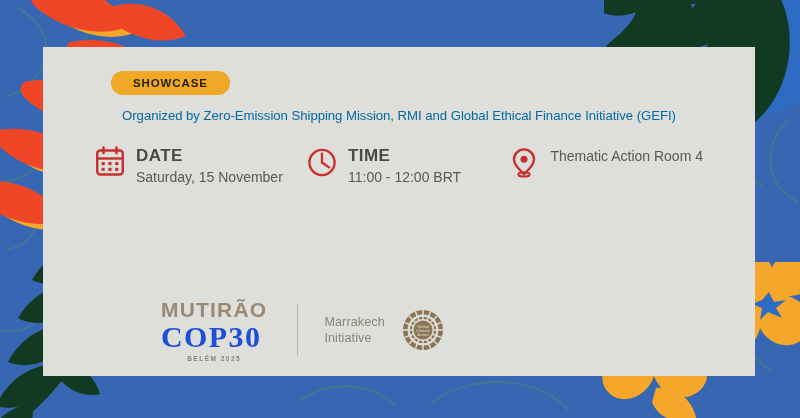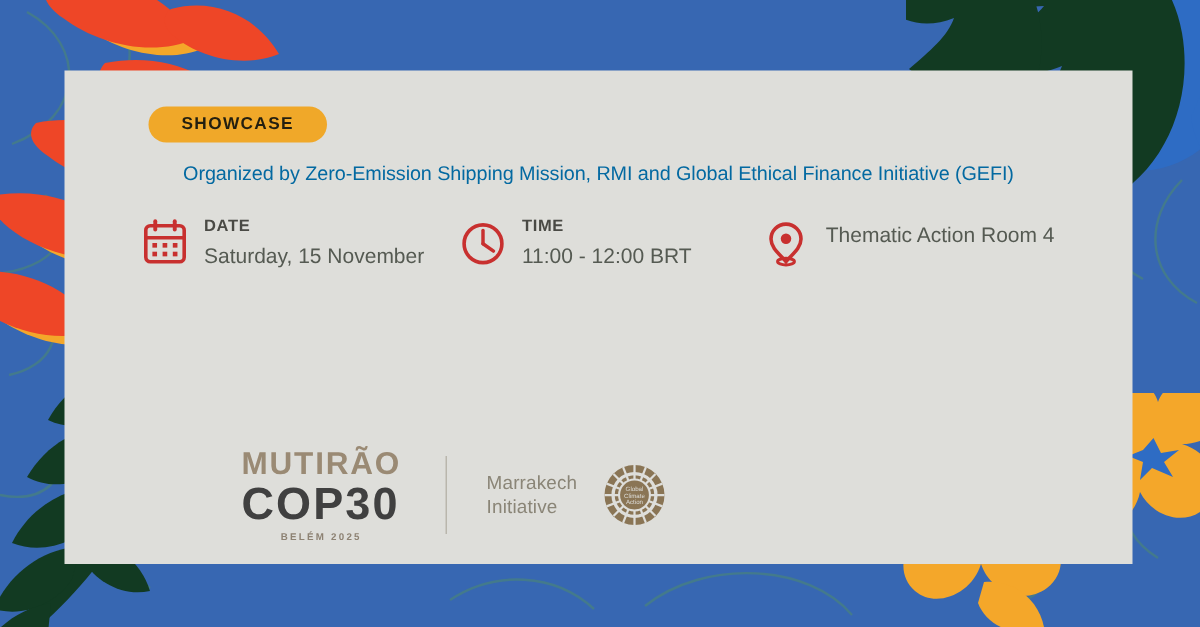--- a/index.html
+++ b/index.html
@@ -27,21 +27,21 @@
 
   .badge {
     display:inline-block;
     background:#F0A829;
     color:#231f10;
     font-size:11.5px;
     font-weight:bold;
     letter-spacing:0.9px;
     padding:6px 22px;
     border-radius:14px;
-    margin-left:4px;
+    margin-left:16px;
   }
 
   .title {
     margin-top:14px;
     color:#13422A;
     font-size:27.5px;
     font-weight:bold;
     line-height:1.17;
     letter-spacing:-0.3px;
     max-width:600px;
@@ -66,21 +66,21 @@
   .meta-item.time { width:215px; }
   .meta-icon {
     width:30px; height:32px;
     flex:0 0 30px;
     margin-right:11px;
     margin-top:1px;
   }
   .meta-icon svg { display:block; }
   .meta-label {
     color:#4A4A45;
-    font-size:11px;
+    font-size:17px;
     font-weight:bold;
     letter-spacing:0.45px;
     line-height:1.25;
   }
   .meta-value {
     color:#555A52;
     font-size:14px;
     line-height:1.45;
     margin-top:1px;
     white-space:nowrap;
@@ -98,23 +98,24 @@
     font-size:21px;
     font-weight:bold;
     letter-spacing:1.2px;
     color:#9A8A74;
     line-height:1;
   }
   .cop30-word {
     font-size:30px;
     font-weight:bold;
     letter-spacing:1.4px;
-    color:#404040;
+    color:#1d4ed8;
     line-height:1.05;
     margin-top:1px;
+    font-family:Liberation Serif, serif;
   }
   .belem {
     font-size:6.5px;
     font-weight:bold;
     letter-spacing:1.5px;
     color:#8D8273;
     text-align:center;
     margin-top:3px;
   }
   .partner {

